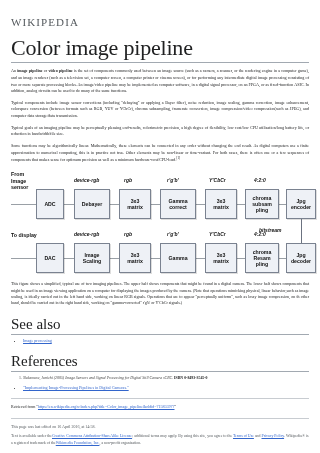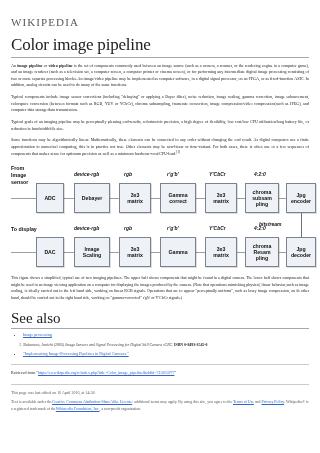--- a/index.html
+++ b/index.html
@@ -18,21 +18,21 @@
   .wordmark {
     font-family: "Liberation Serif", serif;
     font-size: 11px;
     letter-spacing: 1.1px;
     color: #54595d;
     margin: 4px 0 7px 0;
   }
 
   h1.title {
     font-family: "Liberation Serif", serif;
-    font-size: 17px;
+    font-size: 22px;
     font-weight: normal;
     margin: 0 0 2px 0;
     padding-bottom: 2px;
     border-bottom: 1px solid #a2a9b1;
     line-height: 1.15;
     letter-spacing: -0.2px;
   }
 
   p.body {
     font-size: 4.1px;
@@ -310,20 +310,21 @@
     <div class="caption">This figure shows a simplified, typical use of two imaging pipelines. The upper half shows components that might be found in a digital camera. The lower half shows components that might be used in an image viewing application on a computer for displaying the images produced by the camera. (Note that operations mimicking physical, linear behavior,such as image scaling, is ideally carried out in the left hand side, working on linear RGB signals. Operations that are to appear "perceptually uniform", such as lossy image compression, on th other hand, should be carried out in the right hand side, working on "gamma-corrected" r'g'b' or Y'CbCr signals.)</div>
   </div>
 
   <h2 class="section">See also</h2>
   <ul class="list">
     <li>
       <a class="lnk u" href="#">Image processing</a>
     </li>
   </ul>
 
+  <h2 class="section">References</h2>
   <ol class="refs">
     <li>
       <i>Nakamura, Junichi (2005)</i>
       <i>Image Sensors and Signal Processing for Digital Still Camera</i>
       <i>sCRC.</i>
       <b>ISBN</b>
       <b>0-8493-3545-0</b>
     </li>
   </ol>
   <ul class="list">

